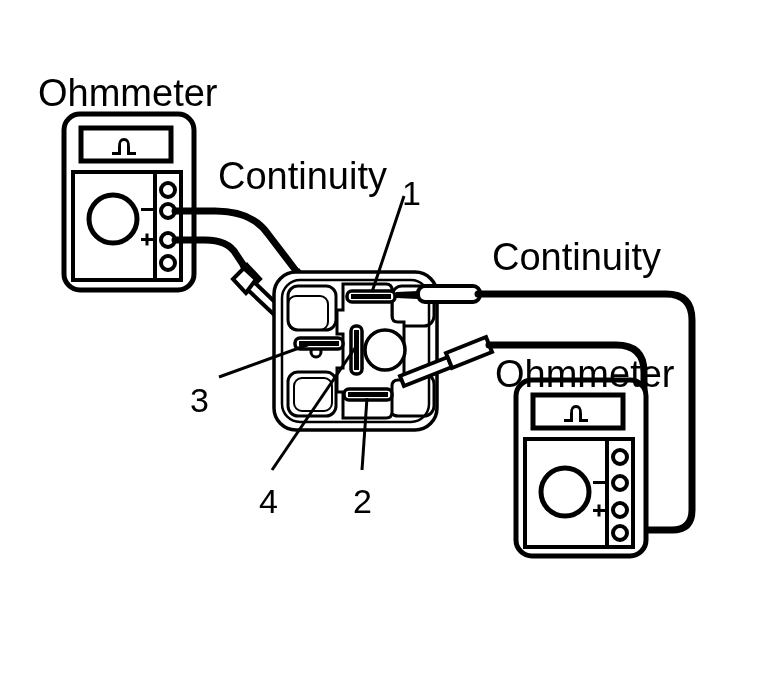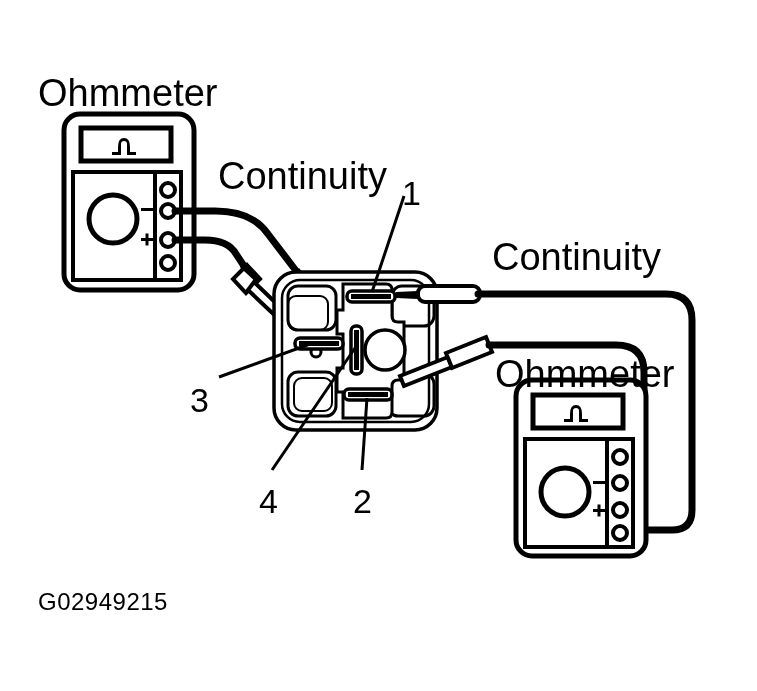--- a/index.html
+++ b/index.html
@@ -232,15 +232,14 @@
   <div class="lbl lbl-title" style="left:495px; top:355px;">Ohmmeter</div>
 
   <div class="lbl lbl-num" style="left:402px; top:176px;">1</div>
 
   <div class="lbl lbl-num" style="left:353px; top:484px;">2</div>
 
   <div class="lbl lbl-num" style="left:190px; top:383px;">3</div>
 
   <div class="lbl lbl-num" style="left:259px; top:484px;">4</div>
 
-  <div class="lbl lbl-code" style="left:38px; top:590px;">G02949215</div>
 
 </div>
 
 </body></html>

